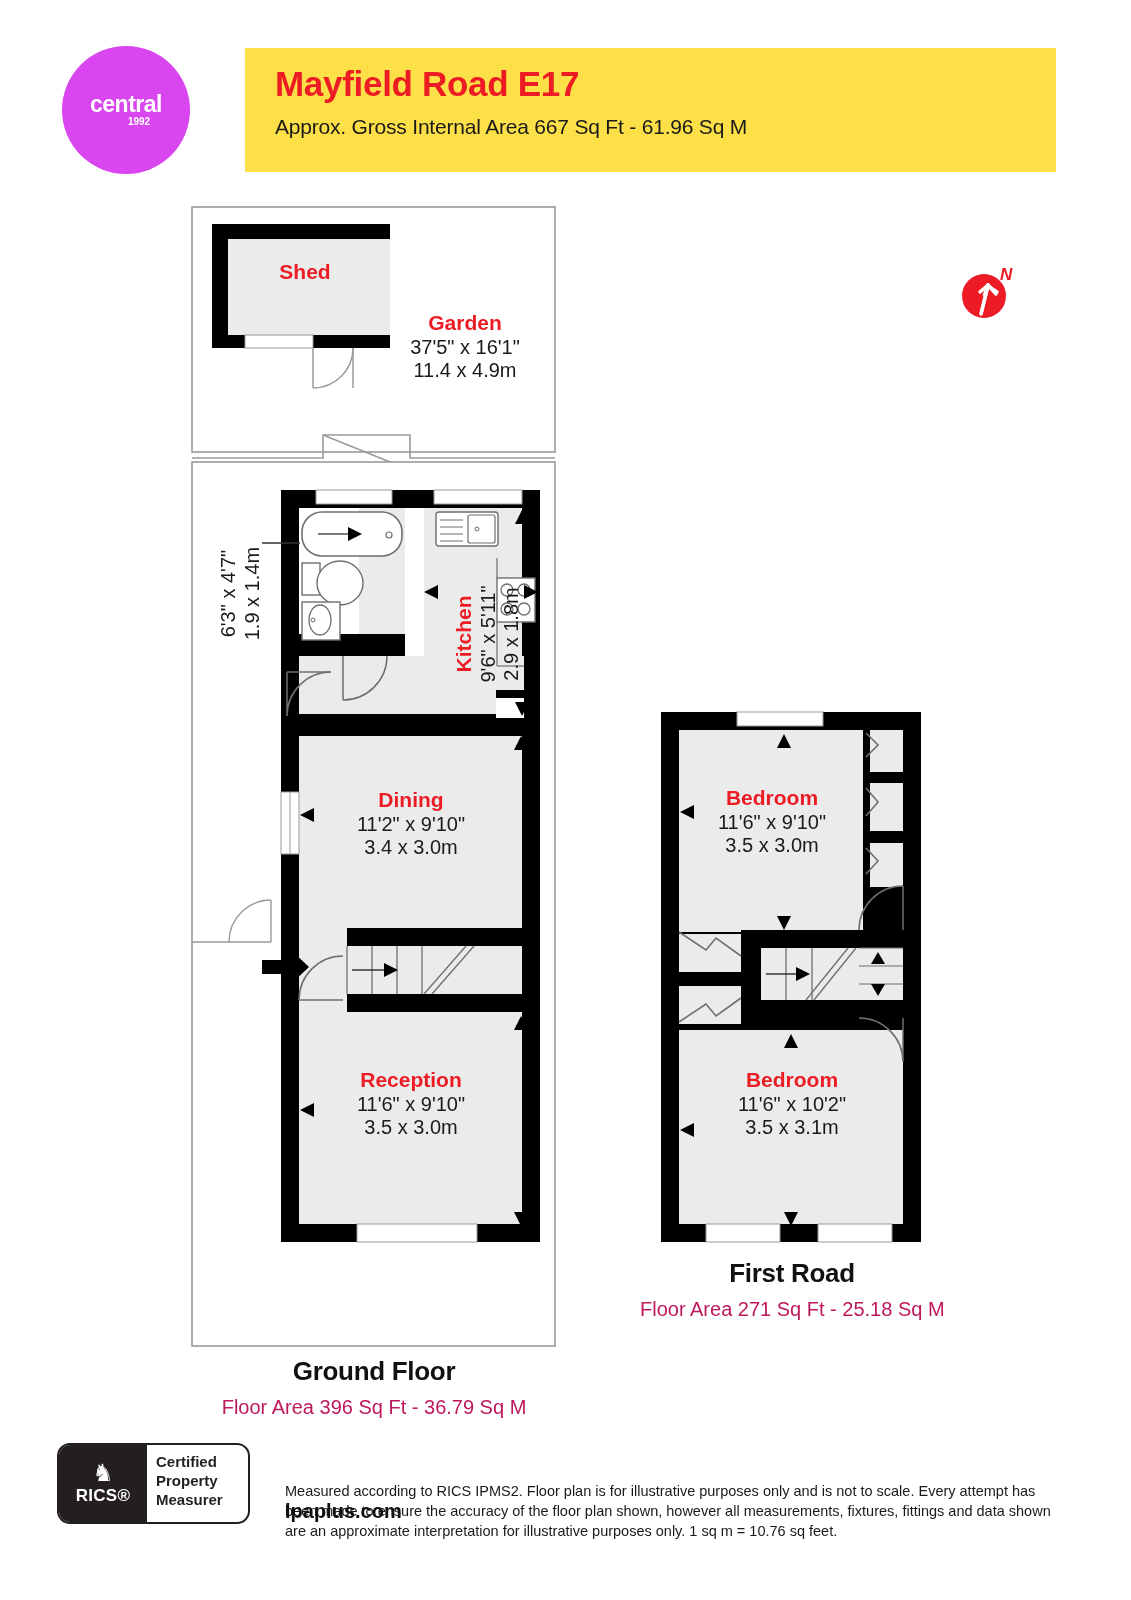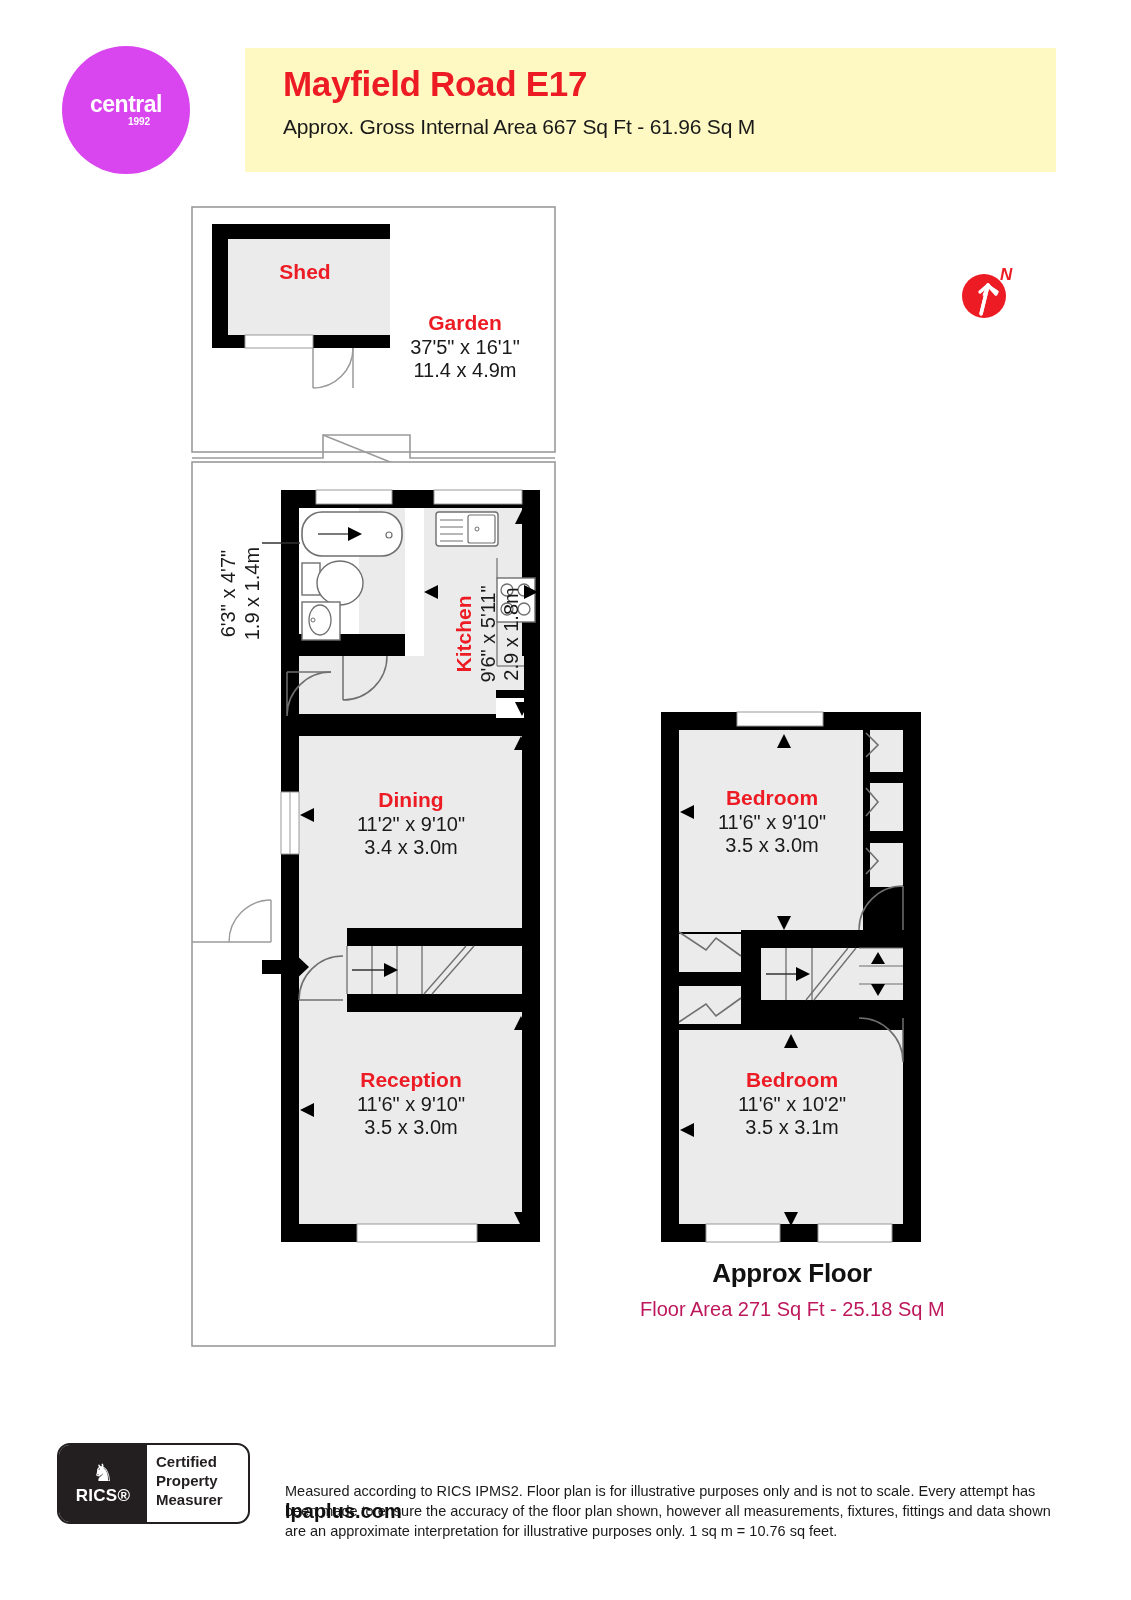--- a/index.html
+++ b/index.html
@@ -39,22 +39,22 @@
     font-weight: 700;
     margin-top: 1px;
     margin-left: 26px;
     line-height: 1;
     text-align: center;
   }
   #header-bar {
     position: absolute;
     left: 245px; top: 48px;
     width: 811px; height: 124px;
-    background: #fef9c3;
-    padding: 16px 0 0 38px;
+    background: #fde047;
+    padding: 16px 0 0 30px;
   }
   #header-title {
     color: #ed1c24;
     font-size: 35px;
     font-weight: 700;
     line-height: 1.15;
     letter-spacing: -0.3px;
   }
   #header-sub {
     color: #1a1a1a;
@@ -463,23 +463,27 @@
     <span class="room-dim">11'6" x 9'10"</span>
     <span class="room-dim">3.5 x 3.0m</span>
   </div>
 
   <div class="room-label" style="left:680px; top:1068px; width:224px;">
     <span class="room-name">Bedroom</span>
     <span class="room-dim">11'6" x 10'2"</span>
     <span class="room-dim">3.5 x 3.1m</span>
   </div>
 
+  <div class="floor-caption" style="left:172px; top:1356px; width:404px;">
+    <span class="floor-title">Ground Floor</span>
+    <span class="floor-area">Floor Area 396 Sq Ft - 36.79 Sq M</span>
+  </div>
 
   <div class="floor-caption" style="left:640px; top:1258px; width:304px;">
-    <span class="floor-title">Approx Floor</span>
+    <span class="floor-title">First Road</span>
     <span class="floor-area">Floor Area 271 Sq Ft - 25.18 Sq M</span>
   </div>
 
   <div id="rics-badge">
     <div id="rics-left">
       <span id="rics-lion">♞</span>
       <span id="rics-word">RICS®</span>
     </div>
     <div id="rics-right">
       <div>Certified</div>

